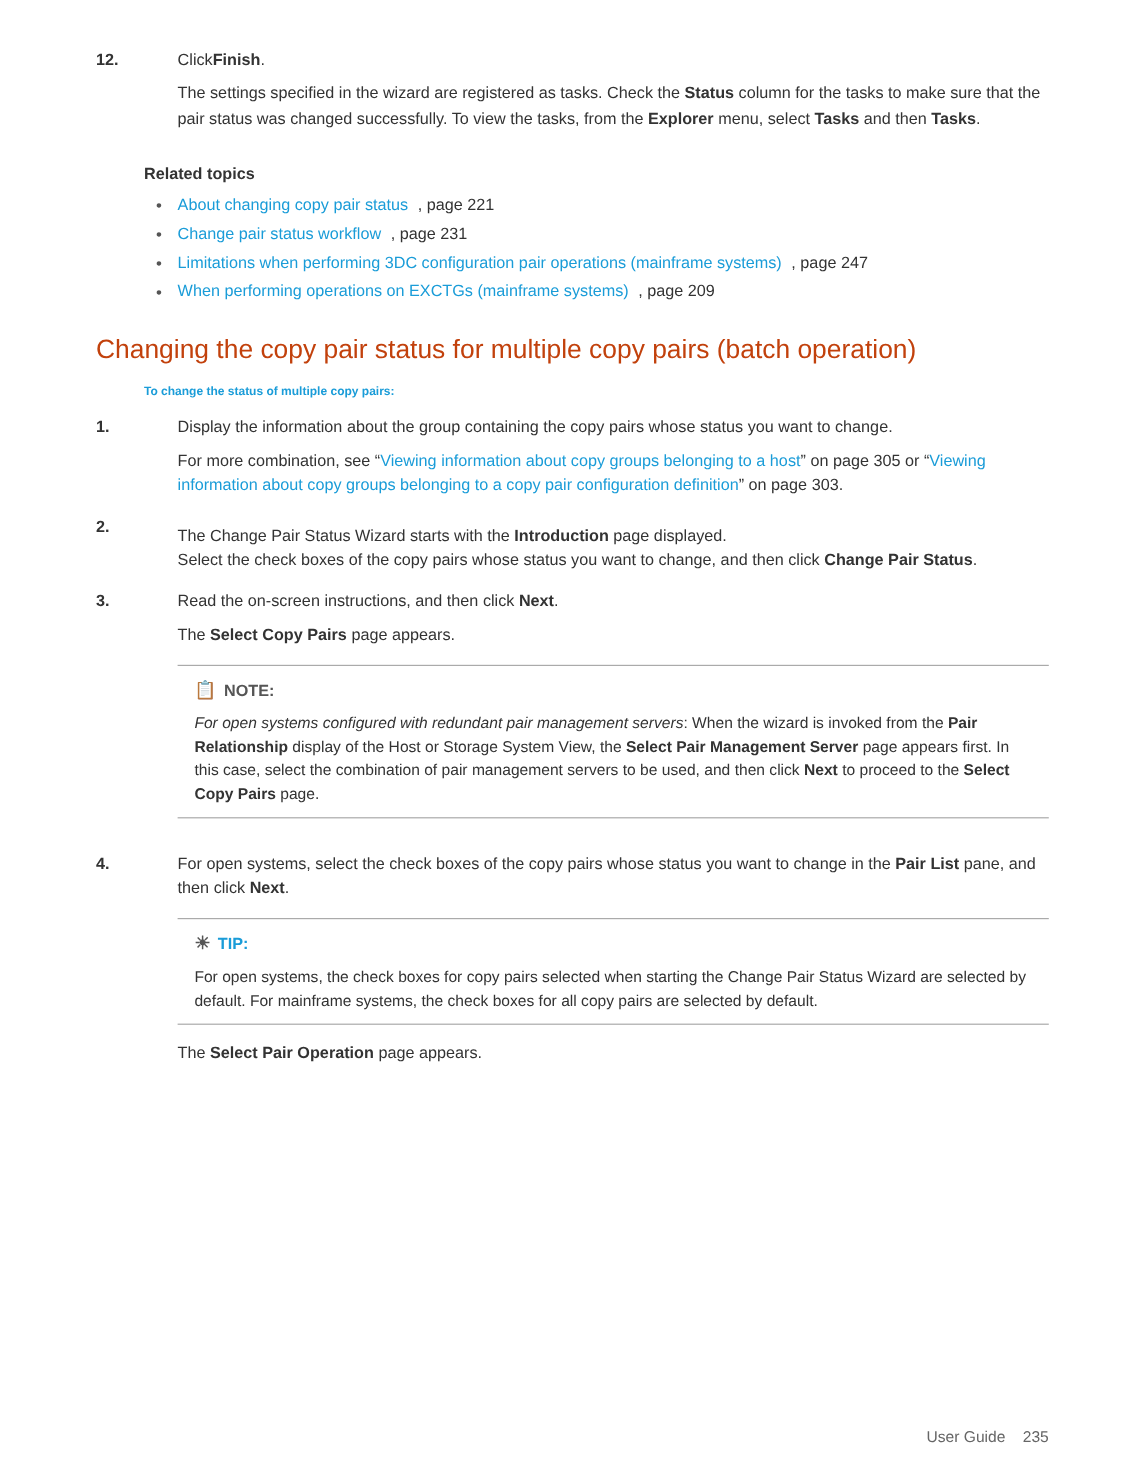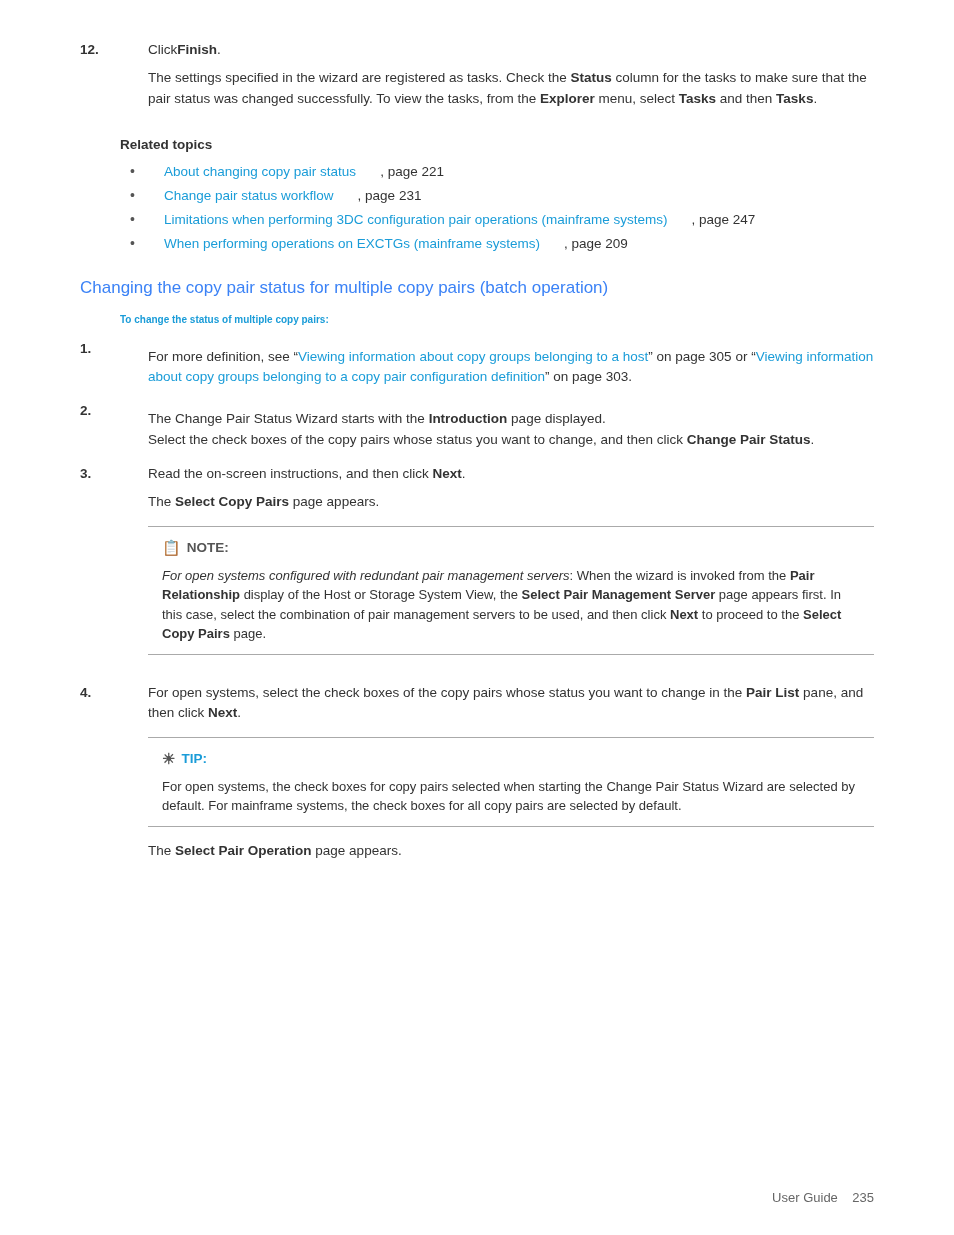--- a/index.html
+++ b/index.html
@@ -34,36 +34,36 @@
     }
 
     .bullet-list {
       list-style: none;
       padding-left: 10px;
       margin-bottom: 20px;
     }
 
     .bullet-list li {
       display: flex;
-      align-items: flex-end;
-      gap: 24px;
+      align-items: center;
+      gap: 8px;
       margin-bottom: 3px;
     }
 
     .bullet-list li::before {
       content: "•";
       color: #555;
       font-size: 14px;
       line-height: 1.5;
       min-width: 10px;
     }
 
     .section-heading {
-      color: #3b82f6;
-      font-size: 17px;
+      color: #c2410c;
+      font-size: 22px;
       font-weight: normal;
       margin: 18px 0 12px 0;
       line-height: 1.4;
     }
 
     .subsection-heading {
       color: #1a9cd8;
       font-weight: bold;
       font-size: 10px;
       margin-bottom: 12px;
@@ -196,22 +196,23 @@
 
 <p class="subsection-heading" style="margin-left: 40px;">To change the status of multiple copy pairs:</p>
 
 <div class="steps-container">
 
   <div class="numbered-step">
     <div class="num-label">
       <span>1.</span>
     </div>
     <div class="step-content">
-      <p style="margin-top: 8px;">
-        <span>For more definition, see “</span><a class="link">Viewing information about copy groups belonging to a host</a><span>” on page 305 or “</span><a class="link">Viewing information about copy groups belonging to a copy pair configuration definition</a><span>” on page 303.</span>
+      <p>Display the information about the group containing the copy pairs whose status you want to change.</p>
+      <p style="margin-top: 8px;">
+        <span>For more combination, see “</span><a class="link">Viewing information about copy groups belonging to a host</a><span>” on page 305 or “</span><a class="link">Viewing information about copy groups belonging to a copy pair configuration definition</a><span>” on page 303.</span>
       </p>
     </div>
   </div>
 
   <div class="numbered-step">
     <div class="num-label">
       <span>2.</span>
     </div>
     <div class="step-content">
       <p style="margin-top: 8px;">

